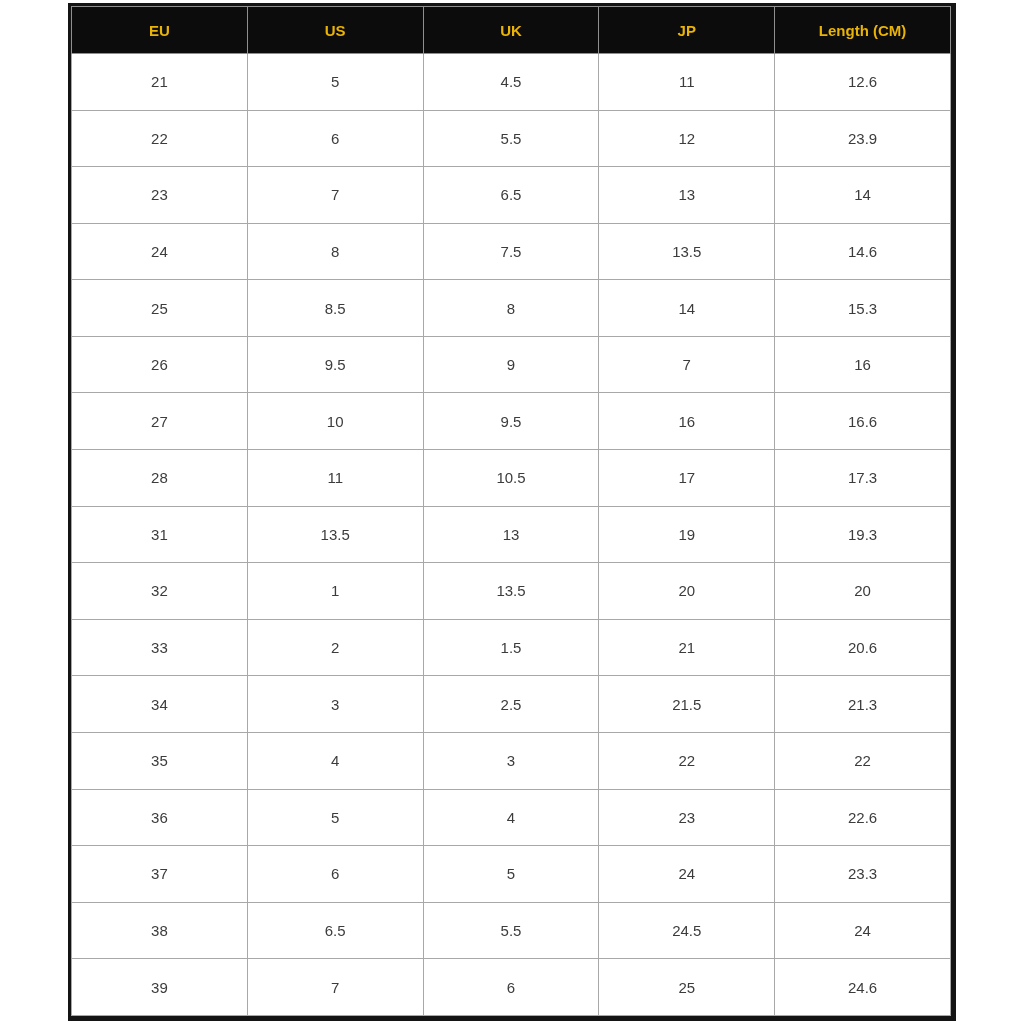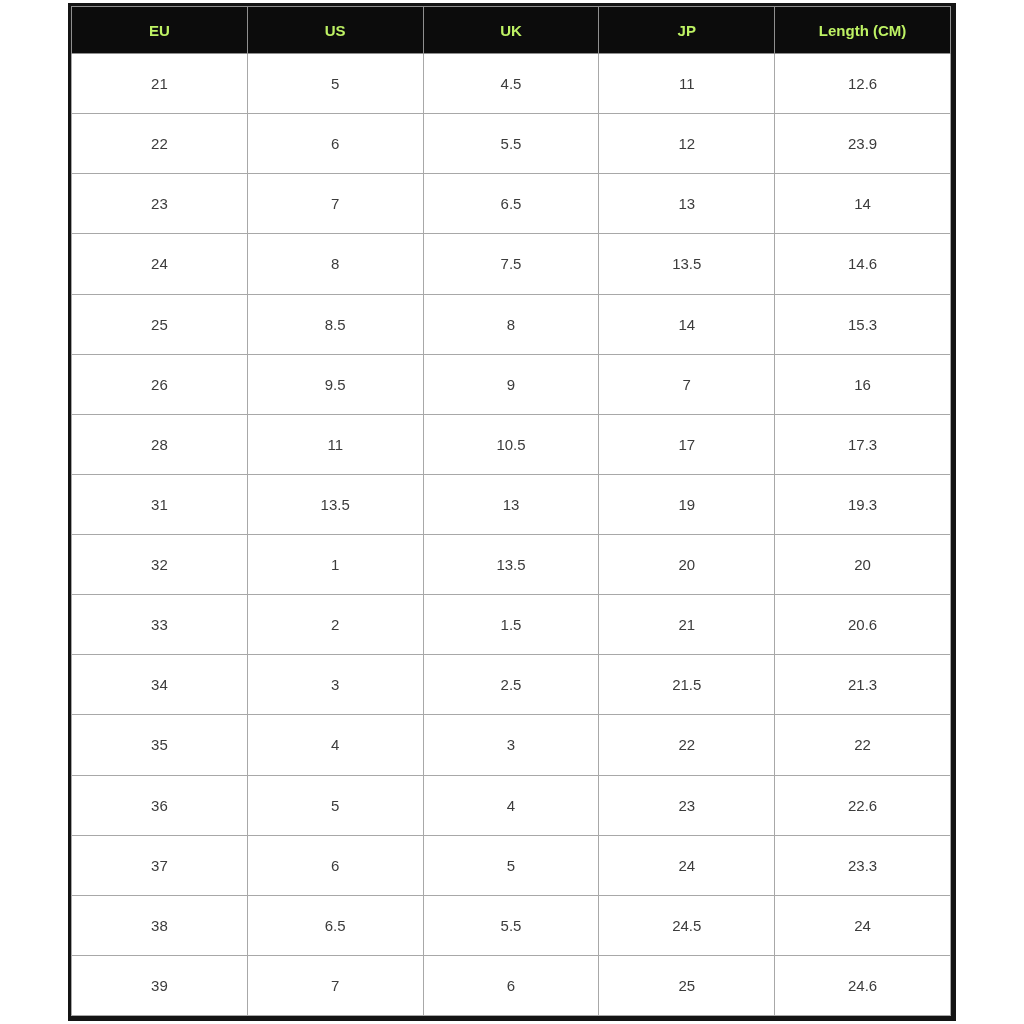--- a/index.html
+++ b/index.html
@@ -25,21 +25,21 @@
     height: 100%;
     border-collapse: collapse;
     table-layout: fixed;
     font-family: "Liberation Sans", sans-serif;
   }
   table.size-chart thead tr {
     height: 47px;
   }
   table.size-chart th {
     background: #0c0c0c;
-    color: #bef264;
+    color: #eab308;
     font-size: 15px;
     font-weight: bold;
     text-align: center;
     vertical-align: middle;
     border: 1px solid #8f8f8f;
     width: 20%;
     padding: 0;
   }
   table.size-chart td {
     background: #ffffff;
@@ -103,20 +103,27 @@
           <td>15.3</td>
         </tr>
         <tr>
           <td>26</td>
           <td>9.5</td>
           <td>9</td>
           <td>7</td>
           <td>16</td>
         </tr>
         <tr>
+          <td>27</td>
+          <td>10</td>
+          <td>9.5</td>
+          <td>16</td>
+          <td>16.6</td>
+        </tr>
+        <tr>
           <td>28</td>
           <td>11</td>
           <td>10.5</td>
           <td>17</td>
           <td>17.3</td>
         </tr>
         <tr>
           <td>31</td>
           <td>13.5</td>
           <td>13</td>

